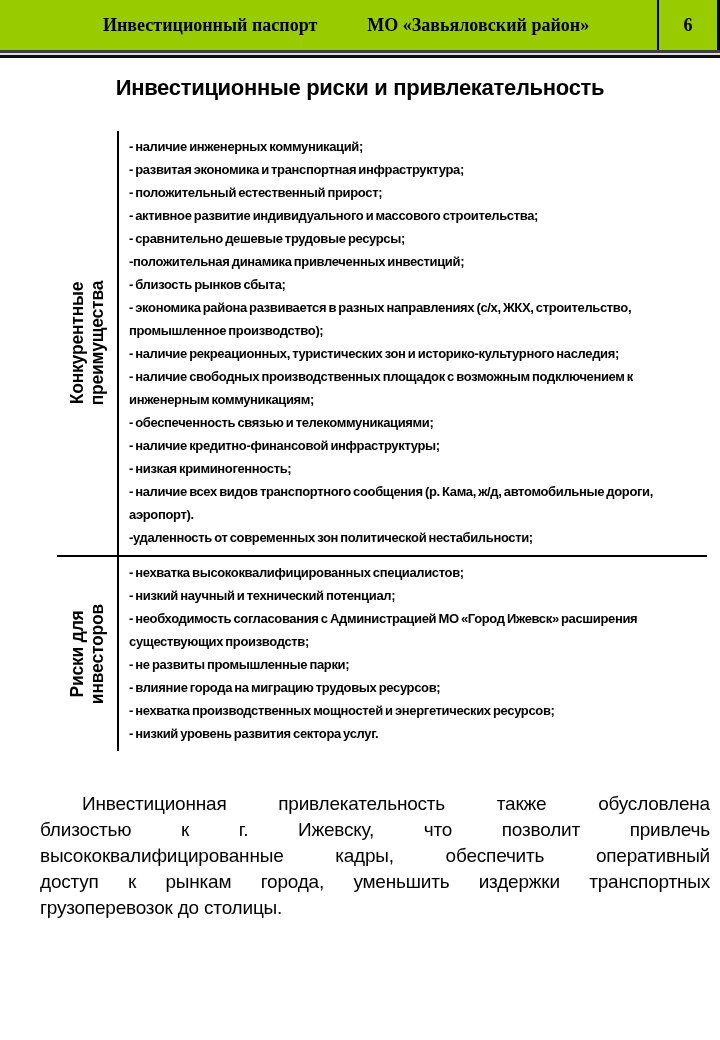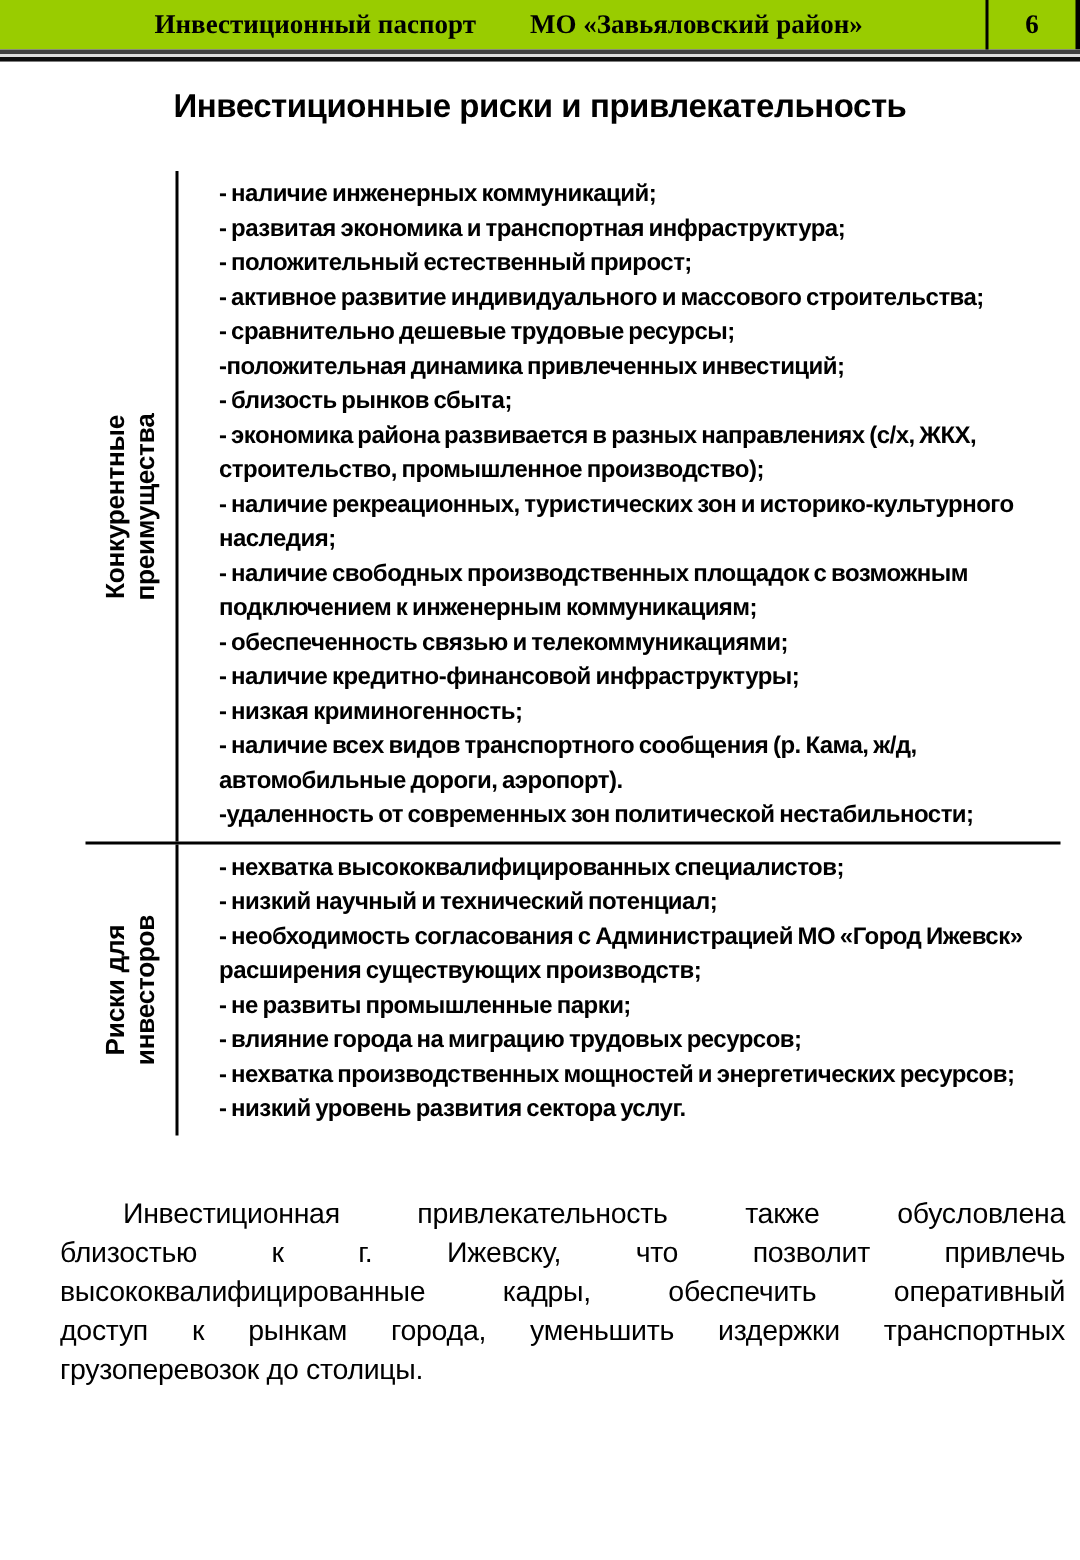--- a/index.html
+++ b/index.html
@@ -2,26 +2,26 @@
 <html><head>
 <meta charset="utf-8">
 <style>
   html,body{margin:0;padding:0;}
   body{
     width:720px;height:1040px;background:#ffffff;overflow:hidden;
     font-family:"Liberation Sans",sans-serif;color:#000;
   }
   
   .header{
-    height:33px;background:#99cc00;display:flex;align-items:center;
+    height:50px;background:#99cc00;display:flex;align-items:center;
     font-family:"Liberation Serif",serif;font-weight:bold;font-size:18px;
     border-right:3px solid #000;box-sizing:border-box;
   }
   .header .t1{margin-left:103px;}
-  .header .t2{margin-left:36px;}
+  .header .t2{margin-left:50px;}
   .header .spacer{flex:1;}
   .pageno{
     width:58px;align-self:stretch;border-left:2px solid #000;
     display:flex;align-items:center;justify-content:center;
   }
   .dline{
     height:2px;background:#dcdcdc;
     border-top:3px solid #3f3f3f;border-bottom:3px solid #0d0d0d;
   }
   
@@ -35,22 +35,22 @@
   .trow.second{border-top:2px solid #000;}
   .labelcell{width:60px;flex:none;border-right:2px solid #000;position:relative;}
   .vlabel{
     position:absolute;left:50%;top:50%;width:300px;
     transform:translate(-50%,-50%) rotate(-90deg);
     white-space:pre-line;text-align:center;
     font-weight:bold;font-size:17.5px;line-height:1.16;letter-spacing:-0.2px;
   }
   .content{
     flex:1;min-width:0;padding:4px 0 6px 10px;
-    font-weight:bold;font-size:16px;line-height:23px;
-    letter-spacing:-0.35px;word-spacing:-1px;margin-left:17px;
+    font-weight:bold;font-size:13px;line-height:23px;
+    letter-spacing:-0.35px;word-spacing:-1px;
   }
   .li{}
   .li.nowrap{white-space:nowrap;}
   
   .footer-par{
     margin:40px 10px 0 40px;font-weight:normal;font-size:19px;line-height:26px;
     letter-spacing:-0.2px;
   }
   .fline{text-align:justify;text-align-last:justify;}
   .fline.first{text-indent:42px;}

